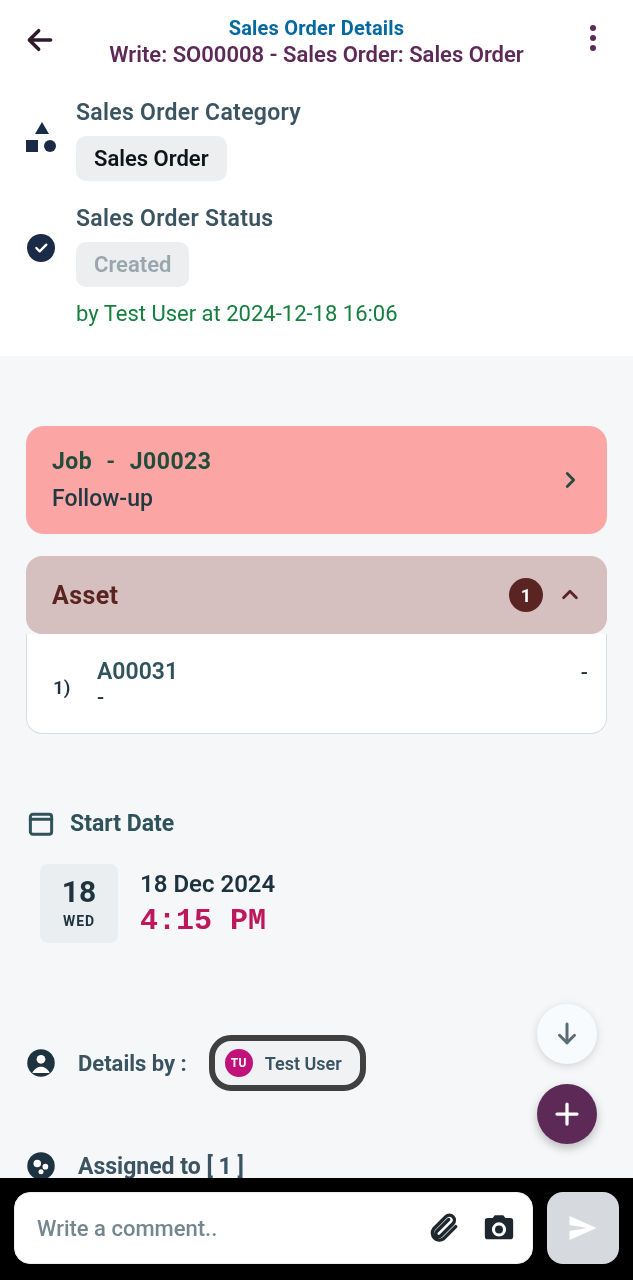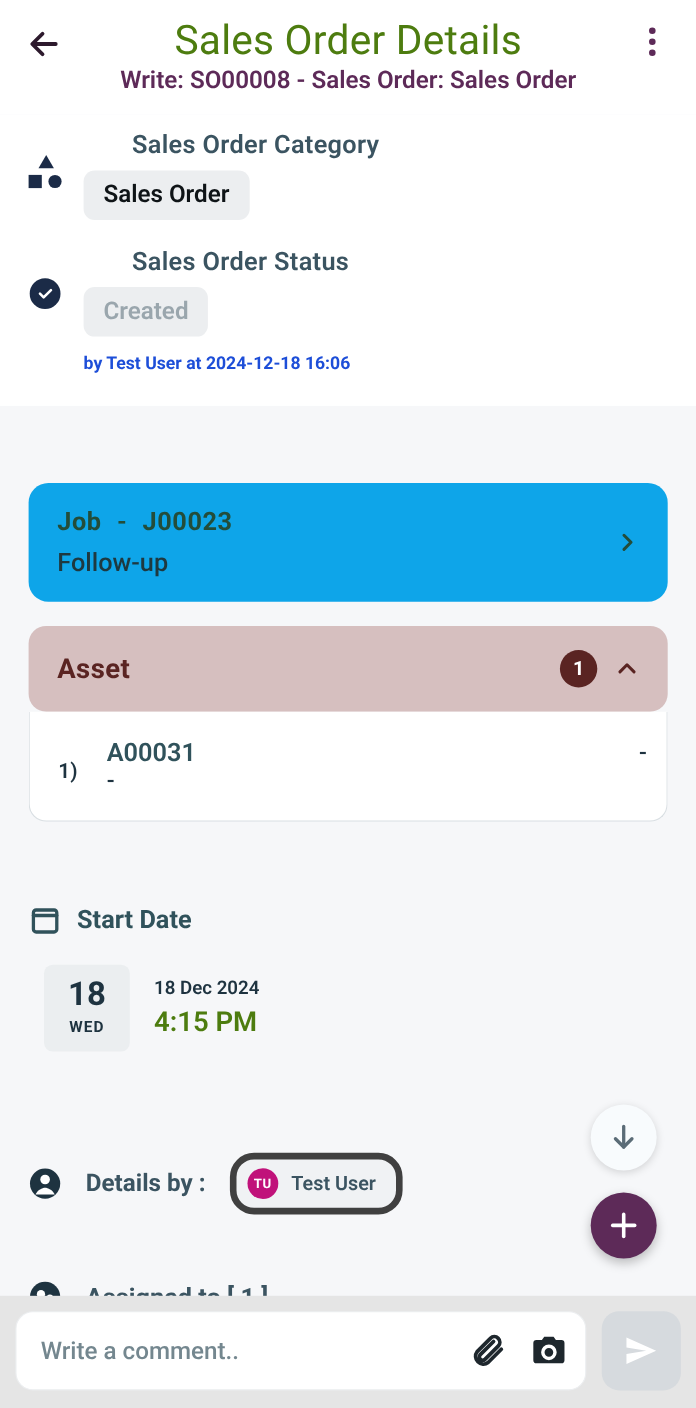--- a/index.html
+++ b/index.html
@@ -3,48 +3,48 @@
 <meta charset="utf-8">
 <style>
   * { box-sizing: border-box; margin: 0; padding: 0; font-family: -apple-system, BlinkMacSystemFont, 'Segoe UI', Roboto, Arial, sans-serif; }
   body { width: 633px; height: 1280px; background: #f6f7f9; position: relative; overflow: hidden; }
   
   
   .header { background: #fff; padding: 16px 20px 18px; position: relative; }
   .header-row { display: flex; align-items: flex-start; }
   .back-btn { width: 40px; height: 40px; display:flex; align-items:center; justify-content:center; color:#2d1a2d; margin-top:4px; cursor:pointer; }
   .header-center { flex:1; text-align:center; display:flex; flex-direction:column; align-items:center; gap:2px; }
-  .header-title { color:#4d7c0f; font-weight:400; font-size:37px; letter-spacing:0.2px; }
+  .header-title { color:#0369a1; font-weight:700; font-size:20px; letter-spacing:0.2px; }
   .header-subtitle { color:#5d2a58; font-weight:600; font-size:22px; }
   .more-btn { width:40px; height:40px; display:flex; align-items:center; justify-content:center; cursor:pointer; color:#5d2a58; margin-top:2px; }
   .more-btn .dot { width:6px; height:6px; border-radius:50%; background:#5d2a58; }
   .more-dots { display:flex; flex-direction:column; gap:4px; }
 
   
   .info-section { background:#fff; padding: 6px 26px 30px; }
   .info-row { display:flex; align-items:flex-start; gap:20px; margin-top:8px; }
   .info-icon { width:30px; height:30px; display:flex; align-items:center; justify-content:center; margin-top:24px; }
   .info-body { flex:1; }
-  .info-label { color:#3b5461; font-size:23px; font-weight:600; margin-bottom:10px; letter-spacing:0.3px;margin-left:44px; }
+  .info-label { color:#3b5461; font-size:23px; font-weight:600; margin-bottom:10px; letter-spacing:0.3px; }
   .chip { display:inline-block; background:#eceef0; border-radius:10px; padding:10px 18px; color:#0f1417; font-weight:600; font-size:22px; }
   .chip.grey { color:#9aa6ad; font-weight:600; }
-  .info-meta { color:#1d4ed8; font-size:16px; font-weight:700; margin-top:14px; }
+  .info-meta { color:#15803d; font-size:22px; font-weight:400; margin-top:14px; }
   
   
   .shapes { position:relative; width:30px; height:28px; }
   .shapes .tri { position:absolute; left:9px; top:-2px; width:0; height:0; border-left:7px solid transparent; border-right:7px solid transparent; border-bottom:12px solid #1b2b47; }
   .shapes .sq { position:absolute; left:0; bottom:0; width:12px; height:12px; background:#1b2b47; }
   .shapes .cir { position:absolute; right:0; bottom:0; width:12px; height:12px; background:#1b2b47; border-radius:50%; }
   .check-circle { width:28px; height:28px; border-radius:50%; background:#1b2b47; display:flex; align-items:center; justify-content:center; color:#fff; }
 
   
   .content { padding: 0 26px 120px; }
 
   
-  .job-card { background:#0ea5e9; border-radius:18px; padding:22px 26px; margin-top:70px; display:flex; align-items:center; justify-content:space-between; cursor:pointer; }
+  .job-card { background:#fca5a5; border-radius:18px; padding:22px 26px; margin-top:70px; display:flex; align-items:center; justify-content:space-between; cursor:pointer; }
   .job-left { display:flex; flex-direction:column; gap:10px; }
   .job-title { color:#234d3a; font-size:23px; font-weight:700; letter-spacing:0.5px; }
   .job-title .sep { margin:0 8px; font-weight:600; }
   .job-sub { color:#1e3940; font-size:23px; font-weight:500; }
   .chev { color:#234d3a; }
 
   
   .asset-head { background:#d6bfbf; border-radius:16px; padding:22px 26px; margin-top:22px; display:flex; align-items:center; justify-content:space-between; cursor:pointer; }
   .asset-title { color:#5a2422; font-size:25px; font-weight:700; letter-spacing:0.4px; }
   .asset-right { display:flex; align-items:center; gap:16px; }
@@ -61,43 +61,43 @@
   .asset-name { color:#0f1417; font-size:23px; font-weight:700; margin-top:12px; }
   .dash { color:#1e3340; font-size:21px; font-weight:500; }
 
   
   .section-label { display:flex; align-items:center; gap:14px; color:#30525b; font-size:23px; font-weight:700; margin-top:74px; }
   .date-block { display:flex; gap:22px; margin-top:26px; margin-left:14px; }
   .date-tile { background:#ebeef0; border-radius:8px; width:78px; padding:10px 0 14px; display:flex; flex-direction:column; align-items:center; }
   .date-num { color:#1e3340; font-size:30px; font-weight:700; }
   .date-dow { color:#1e3340; font-size:14px; font-weight:700; margin-top:4px; letter-spacing:1px; }
   .date-right { display:flex; flex-direction:column; justify-content:center; gap:6px; }
-  .date-full { color:#1e3340; font-size:17px; font-weight:600; }
-  .date-time { color:#4d7c0f; font-size:25px; font-weight:600; }
+  .date-full { color:#1e3340; font-size:24px; font-weight:600; }
+  .date-time { color:#be185d; font-size:30px; font-weight:600;font-family:Liberation Mono, monospace; }
 
   
   .cby-row { display:flex; align-items:center; gap:22px; margin-top:92px; }
   .cby-label { color:#3b5461; font-size:22px; font-weight:700; }
   .user-chip { background:#f0f2f4; border:6px solid #404040; border-radius:22px; padding:8px 18px 8px 10px; display:flex; align-items:center; gap:12px; }
   .avatar-sm { width:28px; height:28px; border-radius:50%; background:#c0127a; color:#fff; font-size:12px; font-weight:700; display:flex; align-items:center; justify-content:center; letter-spacing:0.5px; }
   .user-name { color:#3b5461; font-size:18px; font-weight:600; }
   .icon24 { width:30px; height:30px; }
 
   
   .assign-row { display:flex; align-items:center; gap:22px; margin-top:60px; }
   .assign-label { color:#3b5461; font-size:23px; font-weight:700; }
   .assign-chips { margin-top:28px; margin-left:2px; }
 
   
   .fab { position:absolute; right:36px; width:60px; height:60px; border-radius:50%; display:flex; align-items:center; justify-content:center; cursor:pointer; }
   .fab.scroll { bottom:216px; background:#f8fbfd; box-shadow:0 2px 8px rgba(0,0,0,0.15); color:#5b6c77; }
   .fab.add { bottom:136px; background:#5d2a58; color:#fff; box-shadow:0 4px 10px rgba(0,0,0,0.25); }
 
   
-  .comment-bar { position:absolute; left:0; right:0; bottom:0; padding:14px 14px 16px; display:flex; gap:14px; background:#e5e5e5; }
+  .comment-bar { position:absolute; left:0; right:0; bottom:0; padding:14px 14px 16px; display:flex; gap:14px; background:#000000; }
   .comment-box { flex:1; background:#fff; border-radius:16px; border:1px solid #eceef0; display:flex; align-items:center; padding:0 16px 0 22px; height:72px; }
   .comment-input { flex:1; border:none; outline:none; font-size:22px; color:#1e3340; font-weight:500; background:transparent; }
   .comment-input::placeholder { color:#74878f; }
   .comment-actions { display:flex; gap:22px; align-items:center; }
   .attach-btn, .camera-btn { color:#1e272d; cursor:pointer; }
   .send-btn { width:72px; height:72px; border-radius:16px; background:#d6dade; display:flex; align-items:center; justify-content:center; color:#fff; cursor:pointer; }
 
   svg { display:block; }
 </style>
 </head>

